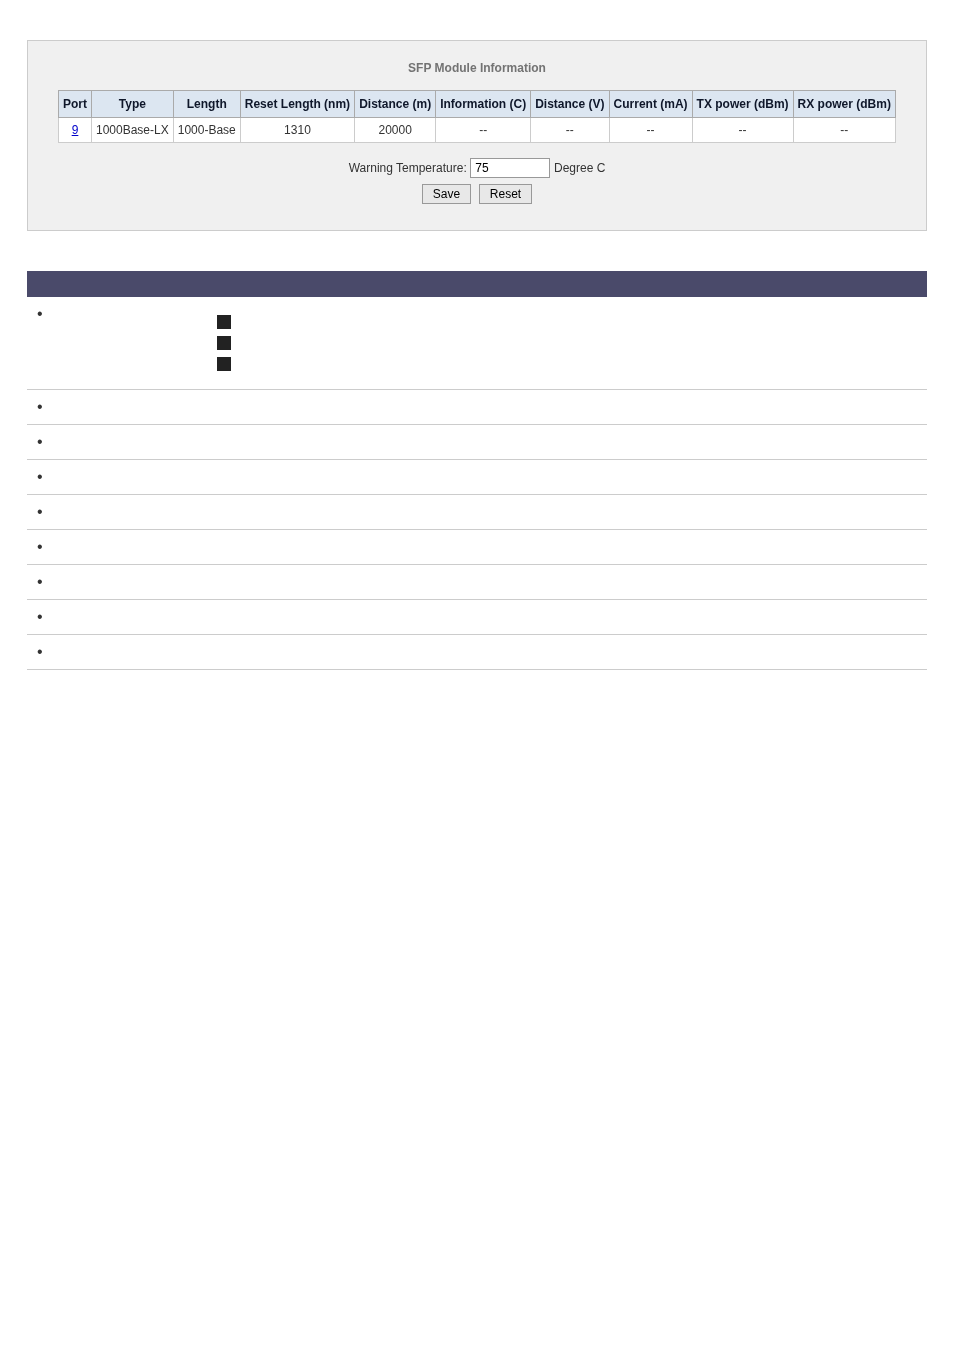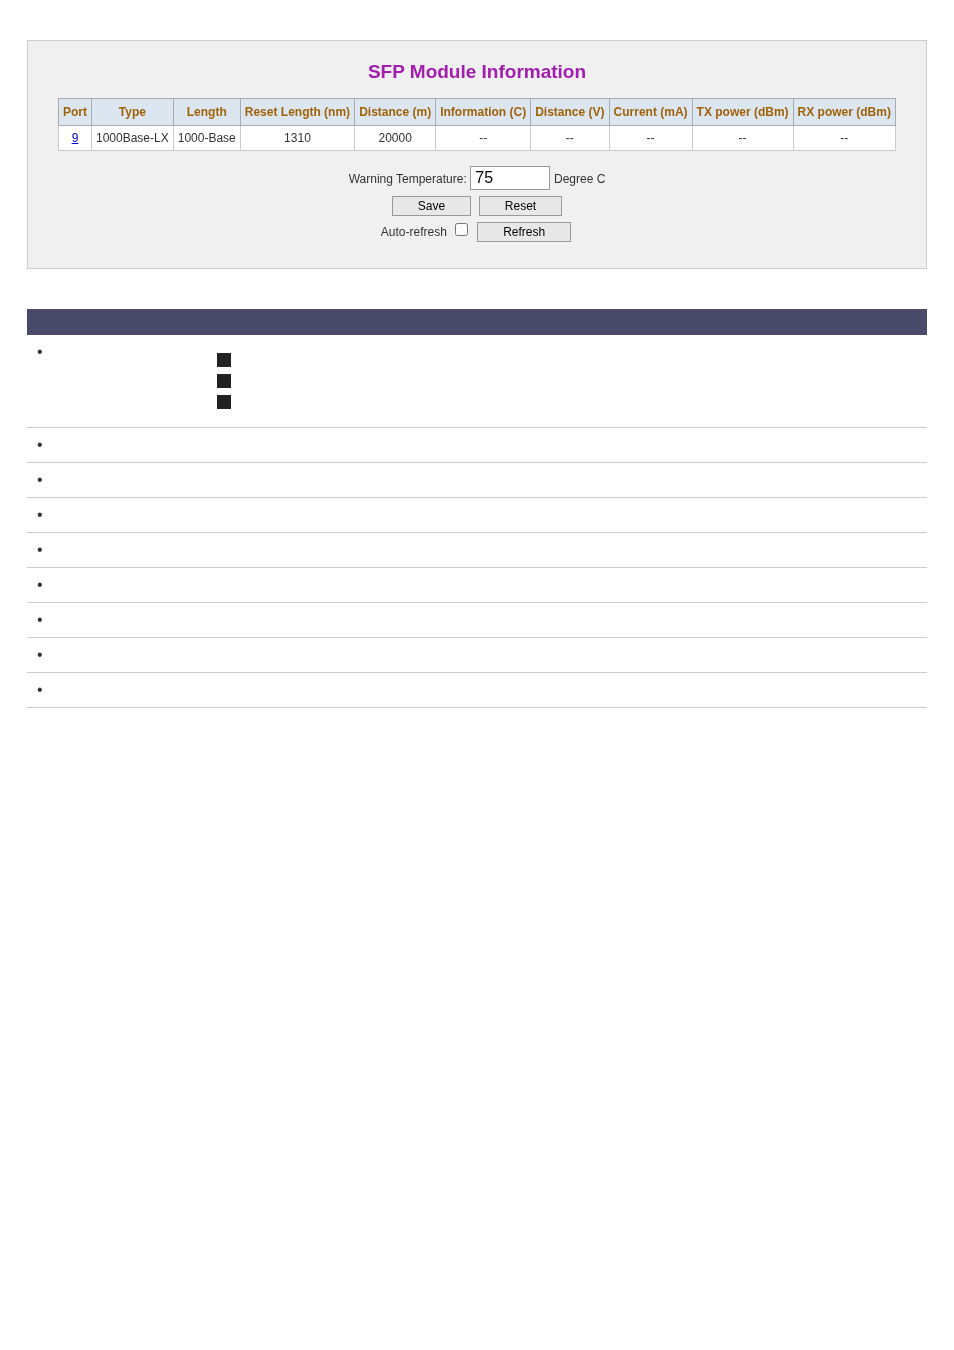--- a/index.html
+++ b/index.html
@@ -20,36 +20,36 @@
       border: 1px solid #ccc;
       padding: 20px 30px 20px 30px;
       margin-bottom: 40px;
       max-width: 900px;
       margin-left: auto;
       margin-right: auto;
     }
 
     .sfp-title {
       text-align: center;
-      color: #a21caf;
-      font-size: 19px;
+      color: #737373;
+      font-size: 12px;
       font-weight: bold;
       margin-bottom: 15px;
     }
 
     .sfp-table {
       width: 100%;
       border-collapse: collapse;
       margin-bottom: 15px;
       background: #fff;
     }
 
     .sfp-table th {
       background: #dce6f1;
-      color: #a16207;
+      color: #0f172a;
       font-weight: bold;
       font-size: 12px;
       text-align: center;
       padding: 6px 4px;
       border: 1px solid #aaa;
     }
 
     .sfp-table td {
       text-align: center;
       padding: 5px 4px;
@@ -76,25 +76,25 @@
     }
 
     .sfp-controls input[type="checkbox"] {
       margin: 0 4px;
     }
 
     .sfp-controls input[type="text"] {
       width: 80px;
       border: 1px solid #999;
       padding: 2px 4px;
-      font-size: 16px;
+      font-size: 12px;
     }
 
     .sfp-controls button {
-      padding: 2px 25px;
+      padding: 2px 10px;
       font-size: 12px;
       border: 1px solid #999;
       background: #e8e8e8;
       cursor: pointer;
       margin: 0 2px;
     }
 
     
     .bottom-table {
       width: 100%;
@@ -187,25 +187,20 @@
     <div class="sfp-controls">
       <div class="row">
         <label>Warning Temperature:</label>
         <input type="text" value="75" style="">
         <label>Degree C</label>
       </div>
       <div class="row">
         <button>Save</button>
         <button>Reset</button>
       </div>
-      <div class="row">
-        <label>Auto-refresh</label>
-        <input type="checkbox" style="">
-        <button>Refresh</button>
-      </div>
     </div>
   </div>
 
   <table class="bottom-table">
     <thead>
       <tr>
         <th>&nbsp;</th>
         <th>&nbsp;</th>
       </tr>
     </thead>

